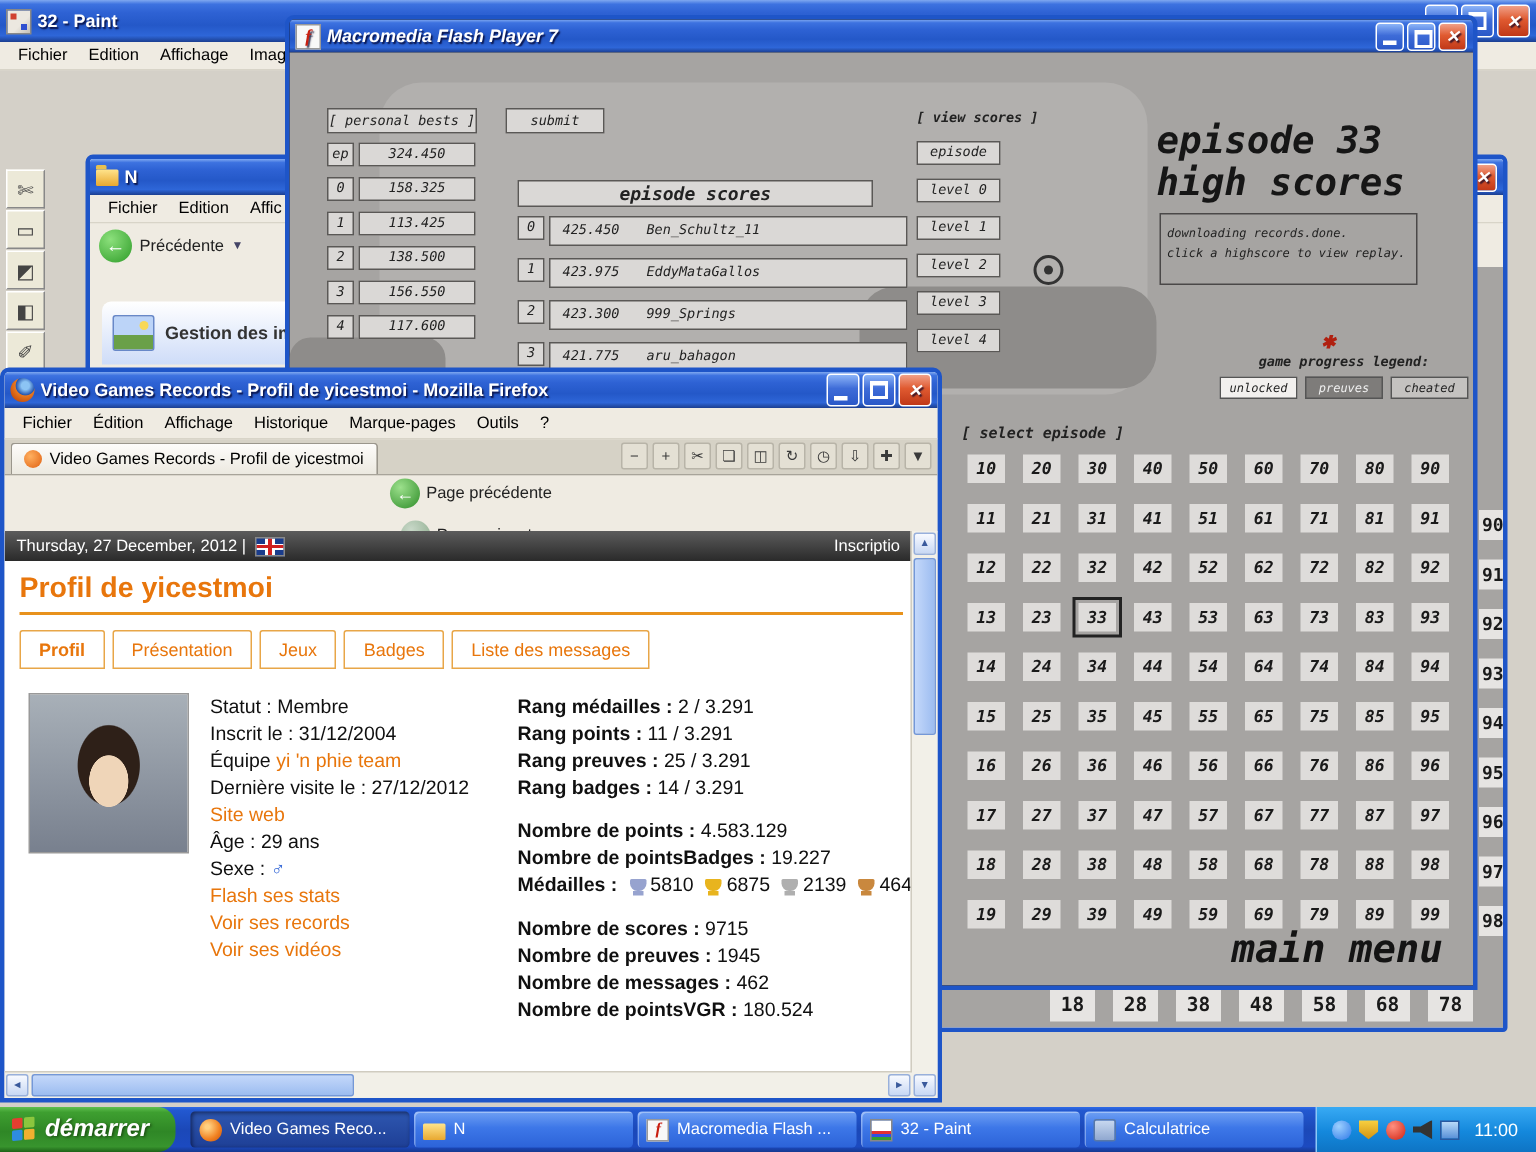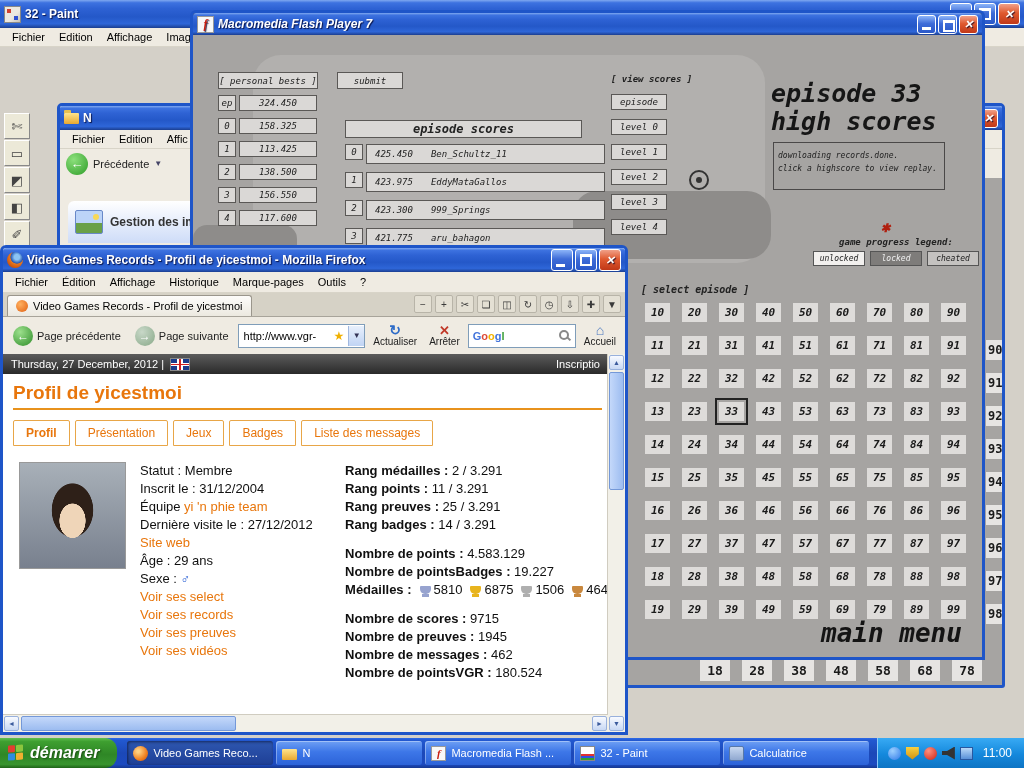--- a/index.html
+++ b/index.html
@@ -115,21 +115,21 @@
   #firefox-window .tbar{height:24px;}
   .ff-menus{height:20px;}
   .ff-tabstrip{height:24px;background:#D6D2C6;display:flex;align-items:flex-end;padding:2px 4px 0;gap:6px;border-bottom:1px solid #A8A49A;box-sizing:border-box;}
   .ff-tab{height:21px;background:linear-gradient(#FDFCFA,#ECE9E0);border:1px solid #9A968C;border-bottom:none;
           border-radius:3px 3px 0 0;display:flex;align-items:center;gap:5px;padding:0 8px;font-size:11px;max-width:310px;box-sizing:border-box;}
   .ff-tab span{white-space:nowrap;overflow:hidden;text-overflow:ellipsis;}
   .favicon{width:12px;height:12px;border-radius:50%;flex:none;background:radial-gradient(circle at 35% 35%,#FFB060,#E06010);}
   #ff-cluster{margin-left:auto;display:flex;gap:3px;align-items:center;padding-bottom:3px;}
   .clicon{width:16px;height:16px;display:flex;align-items:center;justify-content:center;font-size:10px;color:#3A3A3A;
           background:#E4E0D4;border:1px solid #B8B4A8;border-radius:2px;}
-  .ff-navbar{height:38px;display:flex;align-items:center;gap:4px;padding:0 5px;background:#EFEBE2;border-bottom:1px solid #C8C4B8;box-sizing:border-box;}
+  .ff-navbar{height:38px;display:flex;align-items:center;gap:4px;padding:0 5px;background:#EFEBE2;border-bottom:1px solid #C8C4B8;box-sizing:border-box;flex-direction:column;}
   .nav-btn{display:flex;align-items:center;gap:4px;padding:2px 5px;font-size:11px;color:#222;white-space:nowrap;}
   .circle-ic{width:20px;height:20px;border-radius:50%;color:#fff;display:flex;align-items:center;justify-content:center;
              font-size:12px;font-weight:bold;flex:none;}
   .back-ic{background:radial-gradient(circle at 35% 30%,#9CE08C,#2E8C28);}
   .back-ic::before{content:"←";}
   .fwd-ic{background:radial-gradient(circle at 35% 30%,#C8D8C8,#88A888);}
   .fwd-ic::before{content:"→";}
   .stack-btn{display:flex;flex-direction:column;align-items:center;justify-content:center;font-size:10px;color:#222;padding:0 4px;line-height:11px;white-space:nowrap;}
   .ref-ic{color:#2E6CC8;font-size:14px;font-weight:bold;}
   .ref-ic::before{content:"↻";}
@@ -425,21 +425,21 @@
       </div>
       <div id="fl-info">
         <div>downloading records.done.</div>
         <div>click a highscore to view replay.</div>
       </div>
       <div id="fl-star">✱</div>
       <div id="fl-legend">
         <div>game progress legend:</div>
         <div class="leg-row" id="leg-row">
             <div class="leg leg-unlocked">unlocked</div>
-            <div class="leg leg-locked">locked</div>
+            <div class="leg leg-locked">preuves</div>
             <div class="leg leg-cheated">cheated</div>
           </div>
       </div>
       <div id="sel-label">[ select episode ]</div>
       <div id="ep-grid">
           <div class="gcell">10</div>
           <div class="gcell">20</div>
           <div class="gcell">30</div>
           <div class="gcell">40</div>
           <div class="gcell">50</div>
@@ -626,36 +626,35 @@
         <div class="profile">
           <div class="avatar"></div>
           <div class="ileft" id="info-lines">
               <div class="iline"><span>Statut : Membre</span></div>
               <div class="iline"><span>Inscrit le : 31/12/2004</span></div>
               <div class="iline"><span>Équipe </span><span class="lnk">yi 'n phie team</span></div>
               <div class="iline"><span>Dernière visite le : 27/12/2012</span></div>
               <div class="iline"><span class="lnk">Site web</span></div>
               <div class="iline"><span>Âge : 29 ans</span></div>
               <div class="iline"><span>Sexe : </span><span class="male">♂</span></div>
-              <div class="iline"><span class="lnk">Voir ses select</span></div>
+              <div class="iline"><span class="lnk">Flash ses stats</span></div>
               <div class="iline"><span class="lnk">Voir ses records</span></div>
-              <div class="iline"><span class="lnk">Voir ses preuves</span></div>
               <div class="iline"><span class="lnk">Voir ses vidéos</span></div>
             </div>
           <div class="istats" id="stats-col">
               <div class="sgroup">
                 <div class="sline"><b>Rang médailles :</b> 2 / 3.291</div>
                 <div class="sline"><b>Rang points :</b> 11 / 3.291</div>
                 <div class="sline"><b>Rang preuves :</b> 25 / 3.291</div>
                 <div class="sline"><b>Rang badges :</b> 14 / 3.291</div>
               </div>
               <div class="sgroup">
                 <div class="sline"><b>Nombre de points :</b> 4.583.129</div>
                 <div class="sline"><b>Nombre de pointsBadges :</b> 19.227</div>
-                <div class="sline"><b>Médailles :</b><span class="cup" style="background: rgb(151, 163, 207);"></span><span>5810</span><span class="cup" style="background: rgb(232, 180, 30);"></span><span>6875</span><span class="cup" style="background: rgb(175, 175, 175);"></span><span>1506</span><span class="cup" style="background: rgb(201, 136, 62);"></span><span>464</span></div>
+                <div class="sline"><b>Médailles :</b><span class="cup" style="background: rgb(151, 163, 207);"></span><span>5810</span><span class="cup" style="background: rgb(232, 180, 30);"></span><span>6875</span><span class="cup" style="background: rgb(175, 175, 175);"></span><span>2139</span><span class="cup" style="background: rgb(201, 136, 62);"></span><span>464</span></div>
               </div>
               <div class="sgroup">
                 <div class="sline"><b>Nombre de scores :</b> 9715</div>
                 <div class="sline"><b>Nombre de preuves :</b> 1945</div>
                 <div class="sline"><b>Nombre de messages :</b> 462</div>
                 <div class="sline"><b>Nombre de pointsVGR :</b> 180.524</div>
               </div>
             </div>
         </div>
       </div>

